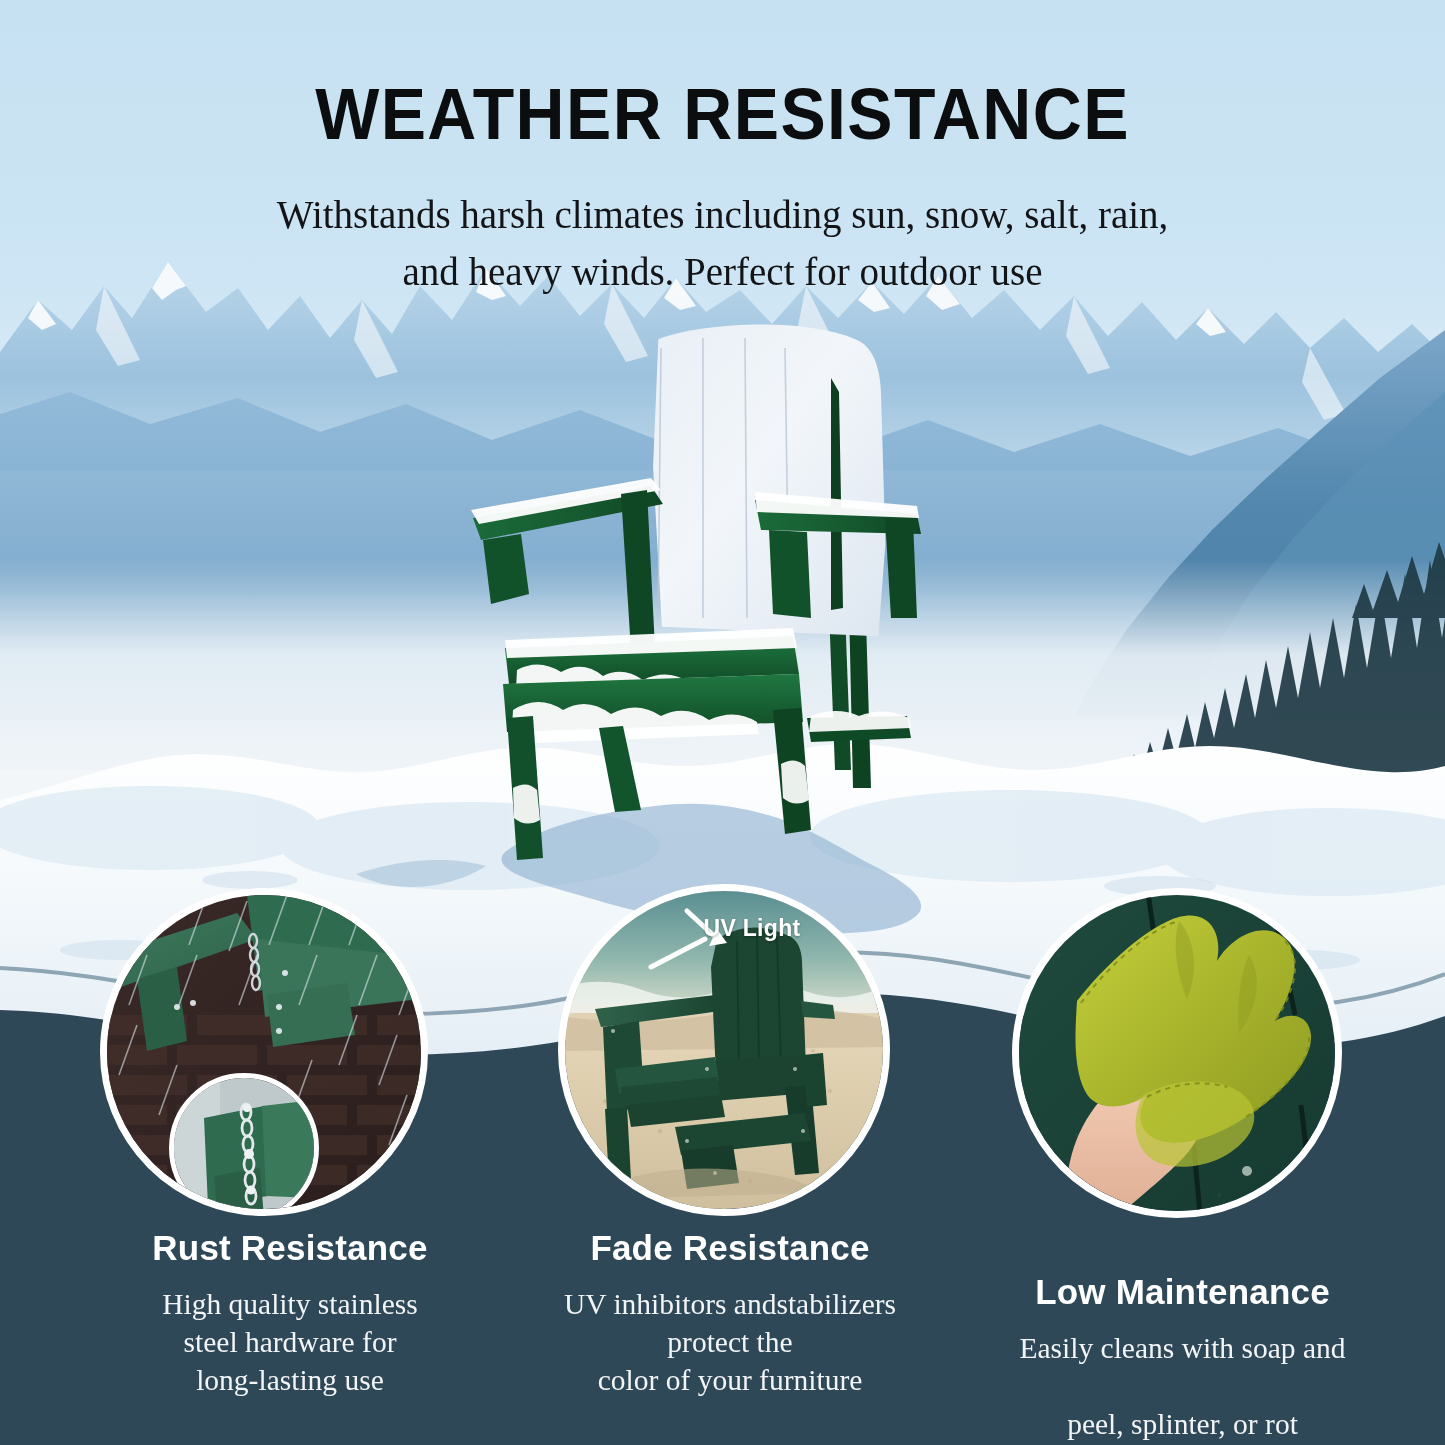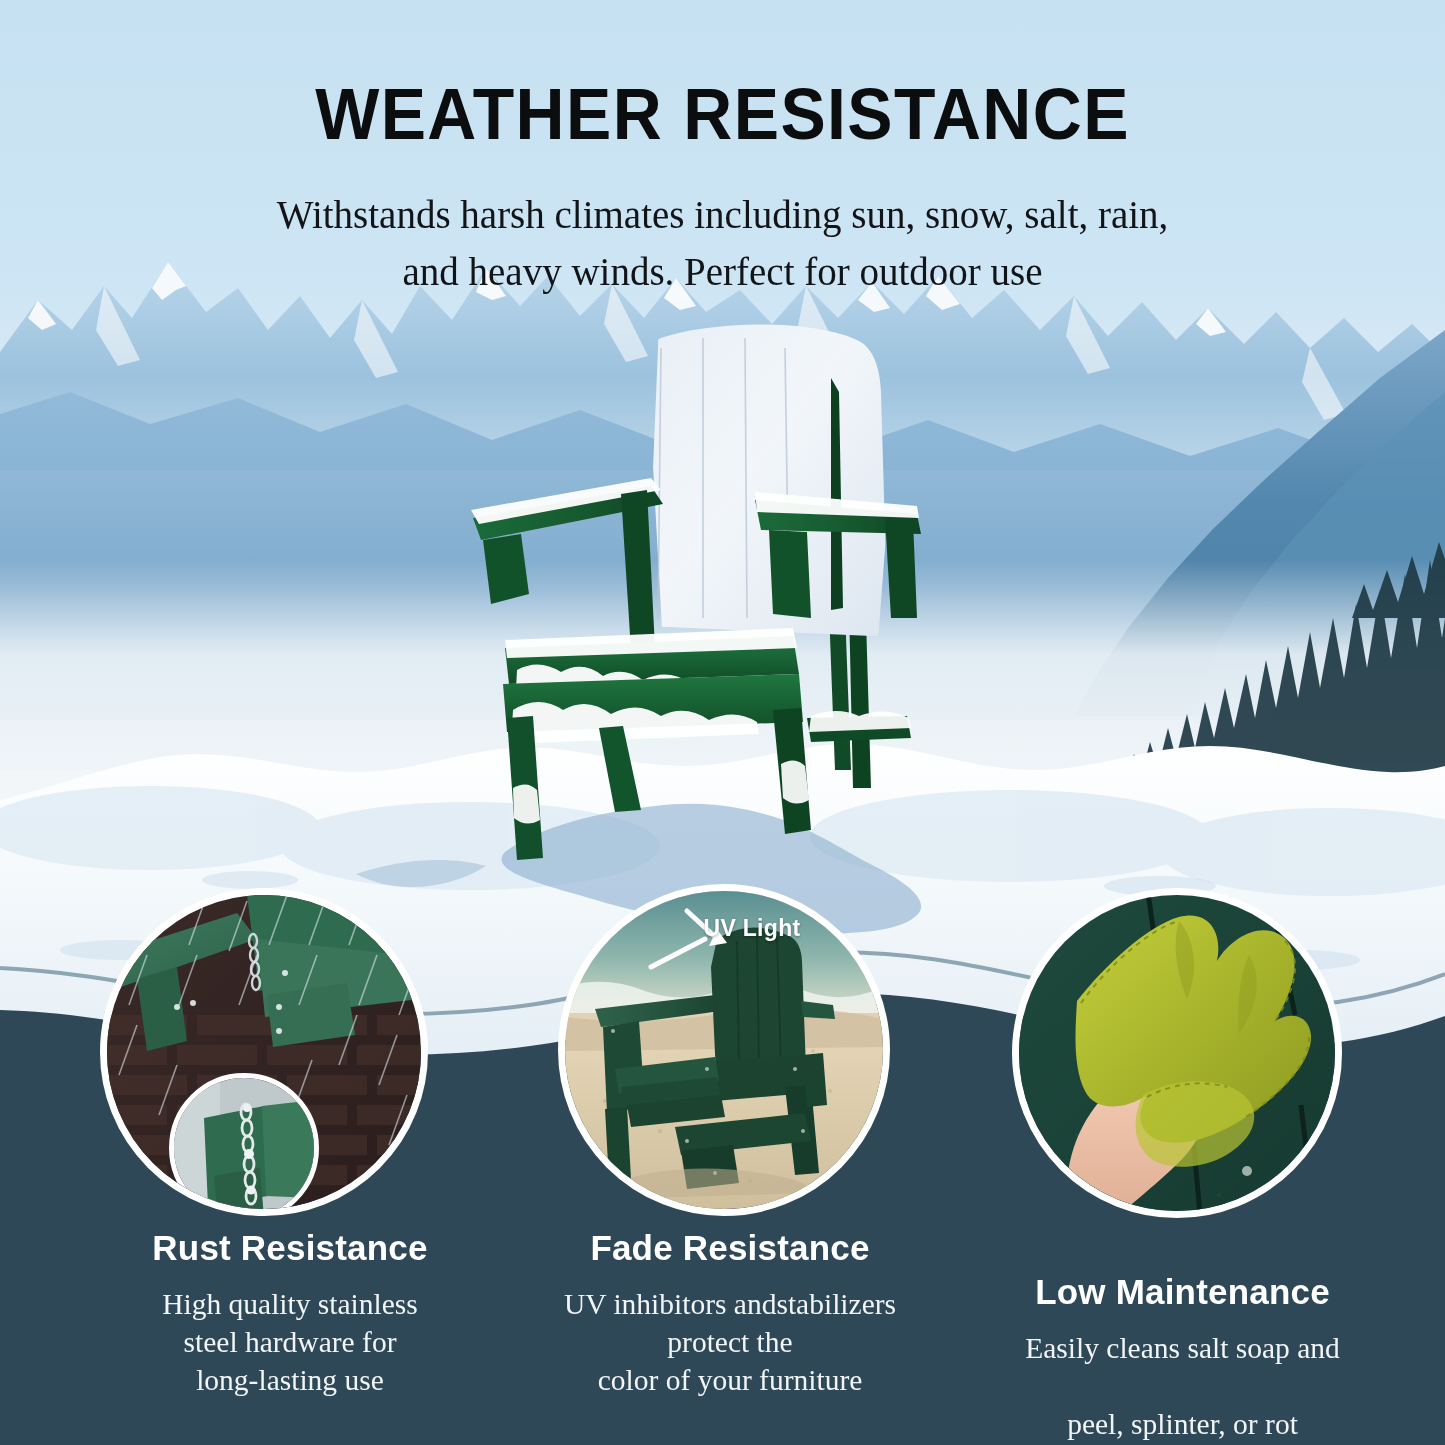--- a/index.html
+++ b/index.html
@@ -712,19 +712,19 @@
     <div class="cap-body">
       <span>High quality stainless</span><br>
       <span>steel hardware for</span><br>
       <span>long-lasting use</span>
     </div>
   </div>
 
   <div class="caption cap3">
     <div class="cap-title">Low Maintenance</div>
     <div class="cap-body">
-      <span>Easily cleans salt soap and</span><br>
+      <span>Easily cleans with soap and</span><br>
       <br>
       <span>peel, splinter, or rot</span>
     </div>
   </div>
 
 </div>
 
 </body></html>

